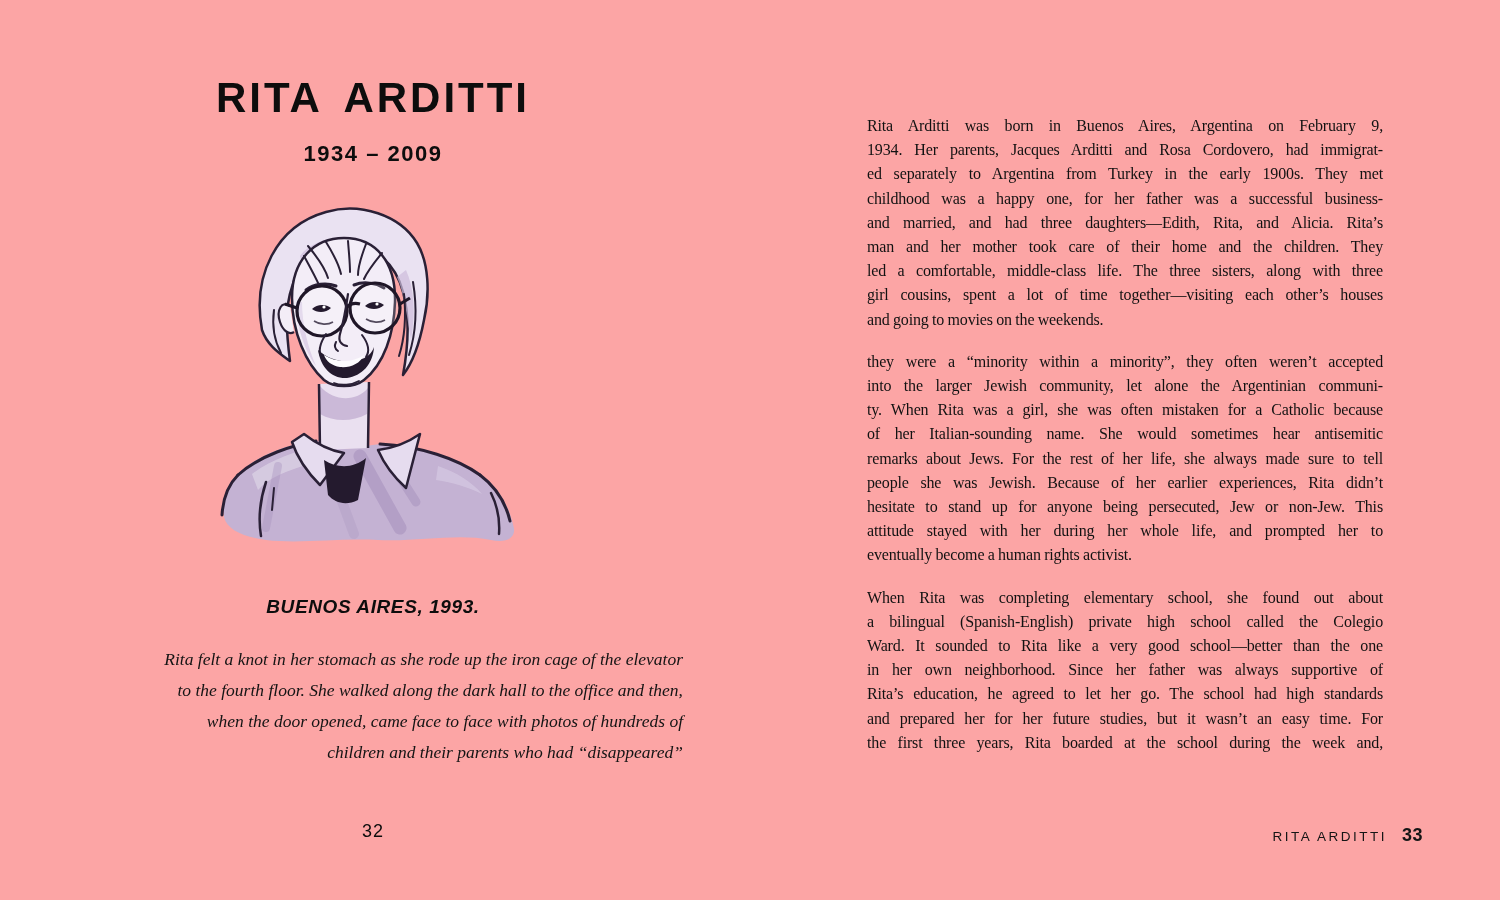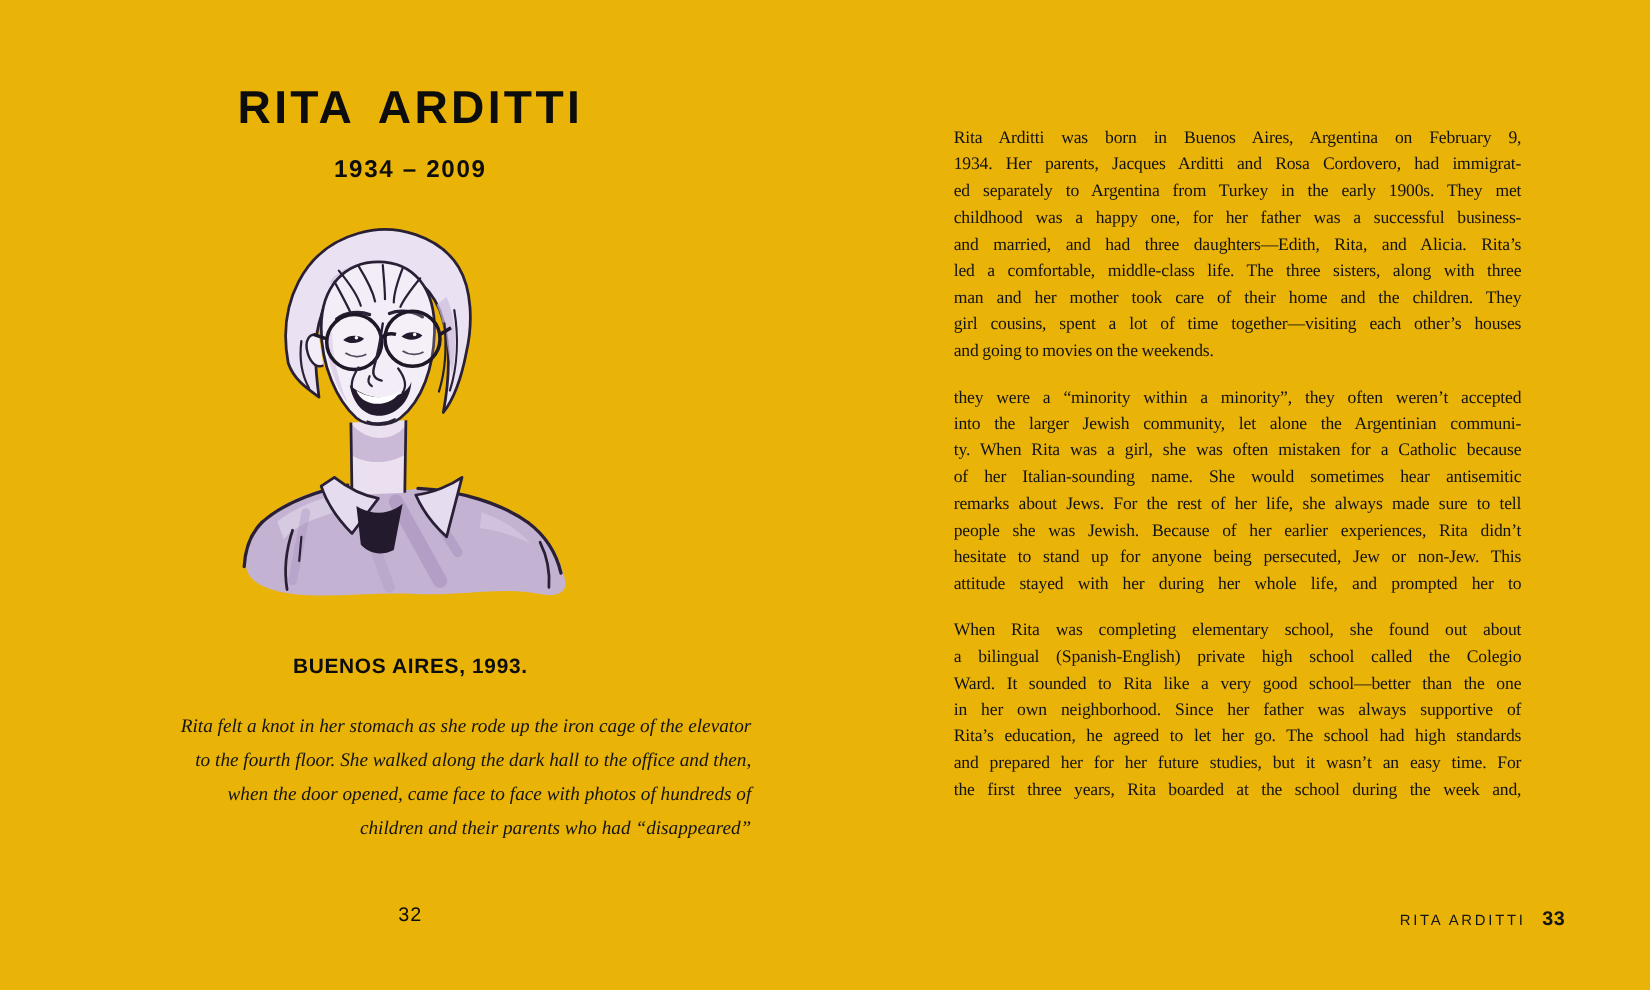--- a/index.html
+++ b/index.html
@@ -1,18 +1,18 @@
 <!DOCTYPE html>
 <html><head>
 <meta charset="utf-8">
 <title>Book spread</title>
 <style>
   html,body { margin:0; padding:0; background:#ffffff; }
   .spread {
-    position:relative; width:1500px; height:900px; background:#eab308;
+    position:relative; width:1500px; height:900px; background:#fca5a5;
     font-family:"Liberation Serif", serif; color:#161616; overflow:hidden;
   }
   .page { position:absolute; top:0; height:900px; }
   .page.left  { left:0; width:750px; }
   .page.right { left:750px; width:750px; }
 
   
   .chapter-title {
     position:absolute; left:93px; top:74px; width:560px; margin:0;
     text-align:center; font-family:"Liberation Sans", sans-serif;
@@ -21,21 +21,21 @@
   }
   .years {
     position:absolute; left:93px; top:141px; width:560px; text-align:center;
     font-family:"Liberation Sans", sans-serif; font-weight:700;
     font-size:22px; letter-spacing:1.5px; color:#0d0d0d;
   }
   .portrait { position:absolute; left:208px; top:198px; width:330px; height:348px; }
   .caption {
     position:absolute; left:93px; top:596px; width:560px; text-align:center;
     font-family:"Liberation Sans", sans-serif; font-weight:700;
-    font-size:19px; letter-spacing:0.6px; color:#0d0d0d;
+    font-size:19px; letter-spacing:0.6px; color:#0d0d0d;font-style:italic;
   }
   .intro {
     position:absolute; left:63px; top:644px; width:620px; text-align:right;
     font-style:italic; font-size:17.5px; line-height:31px; color:#141414;
   }
   .pagenum-left {
     position:absolute; left:93px; top:821px; width:560px; text-align:center;
     font-family:"Liberation Sans", sans-serif; font-weight:400;
     font-size:18px; letter-spacing:1px; color:#0d0d0d;
   }
@@ -159,35 +159,36 @@
 
   <section class="page right">
     <div class="bodycol">
 
       <div class="para">
         <div class="jline">Rita Arditti was born in Buenos Aires, Argentina on February 9,</div>
         <div class="jline">1934. Her parents, Jacques Arditti and Rosa Cordovero, had immigrat-</div>
         <div class="jline">ed separately to Argentina from Turkey in the early 1900s. They met</div>
         <div class="jline">childhood was a happy one, for her father was a successful business-</div>
         <div class="jline">and married, and had three daughters—Edith, Rita, and Alicia. Rita’s</div>
+        <div class="jline">man and her mother took care of their home and the children. They</div>
         <div class="jline">led a comfortable, middle-class life. The three sisters, along with three</div>
-        <div class="jline">man and her mother took care of their home and the children. They</div>
         <div class="jline">girl cousins, spent a lot of time together—visiting each other’s houses</div>
         <div class="jline last">and going to movies on the weekends.</div>
       </div>
 
       <div class="para">
         <div class="jline">they were a “minority within a minority”, they often weren’t accepted</div>
         <div class="jline">into the larger Jewish community, let alone the Argentinian communi-</div>
         <div class="jline">ty. When Rita was a girl, she was often mistaken for a Catholic because</div>
         <div class="jline">of her Italian-sounding name. She would sometimes hear antisemitic</div>
         <div class="jline">remarks about Jews. For the rest of her life, she always made sure to tell</div>
         <div class="jline">people she was Jewish. Because of her earlier experiences, Rita didn’t</div>
         <div class="jline">hesitate to stand up for anyone being persecuted, Jew or non-Jew. This</div>
         <div class="jline">attitude stayed with her during her whole life, and prompted her to</div>
+        <div class="jline last">eventually become a human rights activist.</div>
       </div>
 
       <div class="para">
         <div class="jline">When Rita was completing elementary school, she found out about</div>
         <div class="jline">a bilingual (Spanish-English) private high school called the Colegio</div>
         <div class="jline">Ward. It sounded to Rita like a very good school—better than the one</div>
         <div class="jline">in her own neighborhood. Since her father was always supportive of</div>
         <div class="jline">Rita’s education, he agreed to let her go. The school had high standards</div>
         <div class="jline">and prepared her for her future studies, but it wasn’t an easy time. For</div>
         <div class="jline">the first three years, Rita boarded at the school during the week and,</div>

